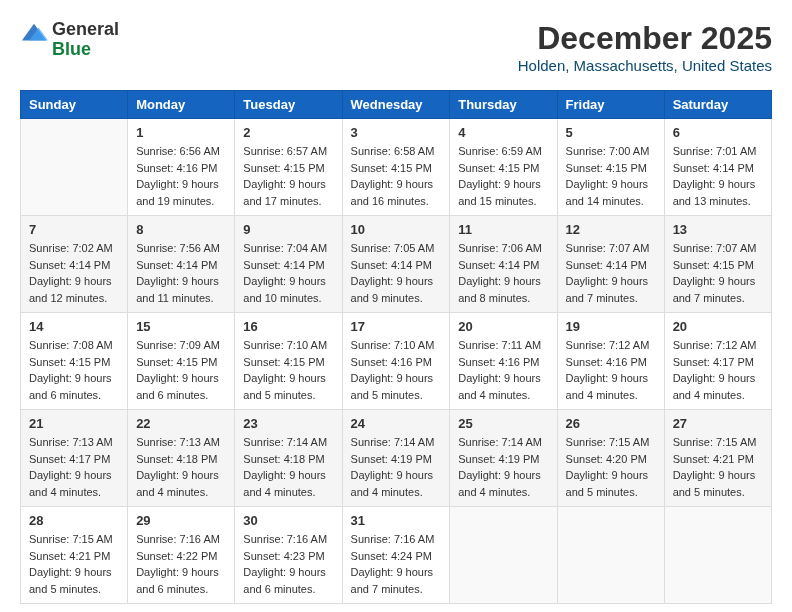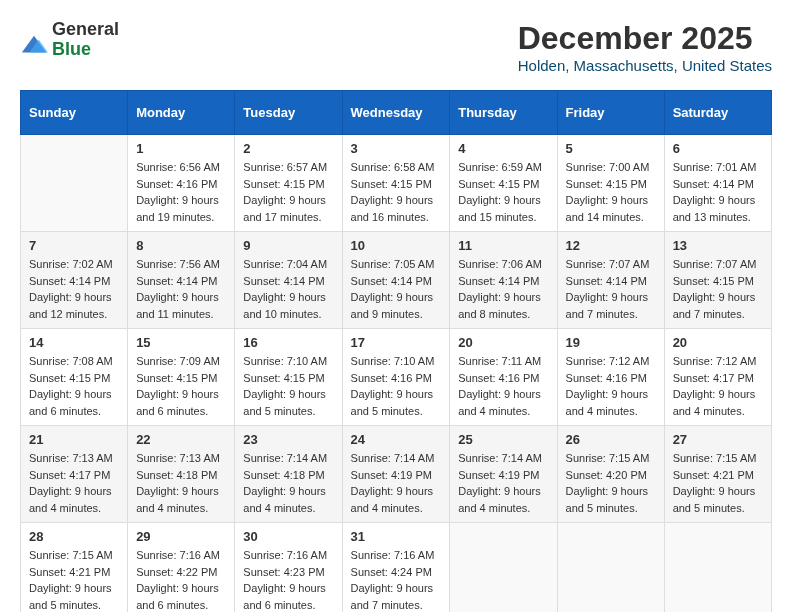--- a/index.html
+++ b/index.html
@@ -11,57 +11,57 @@
       padding: 20px;
     }
     .header {
       display: flex;
       justify-content: space-between;
       align-items: flex-start;
       margin-bottom: 16px;
     }
     .logo {
       display: flex;
-      align-items: flex-end;
+      align-items: flex-start;
       gap: 4px;
     }
     .logo-text {
       font-size: 18px;
       font-weight: bold;
       line-height: 1.1;
     }
     .logo-general { color: #333; }
     .logo-blue { color: #15803d; }
     .logo-icon {
       width: 28px;
       height: 28px;
     }
     .title-block {
-      text-align: left;
+      text-align: right;
     }
     .month-title {
       font-size: 32px;
       font-weight: bold;
       color: #333;
     }
     .location {
       font-size: 15px;
       color: #0c4a6e;
     }
     .calendar {
       width: 100%;
       border-collapse: collapse;
       border: 1px solid #ccc;
     }
     .calendar th {
       background: #1565C0;
       color: #fff;
       font-size: 13px;
       font-weight: bold;
-      padding: 14px 8px;
+      padding: 6px 8px;
       text-align: left;
       border: 1px solid #1256a8;
     }
     .calendar td {
       vertical-align: top;
       padding: 6px 8px;
       border: 1px solid #ddd;
       font-size: 11px;
       color: #333;
       width: 108px;

